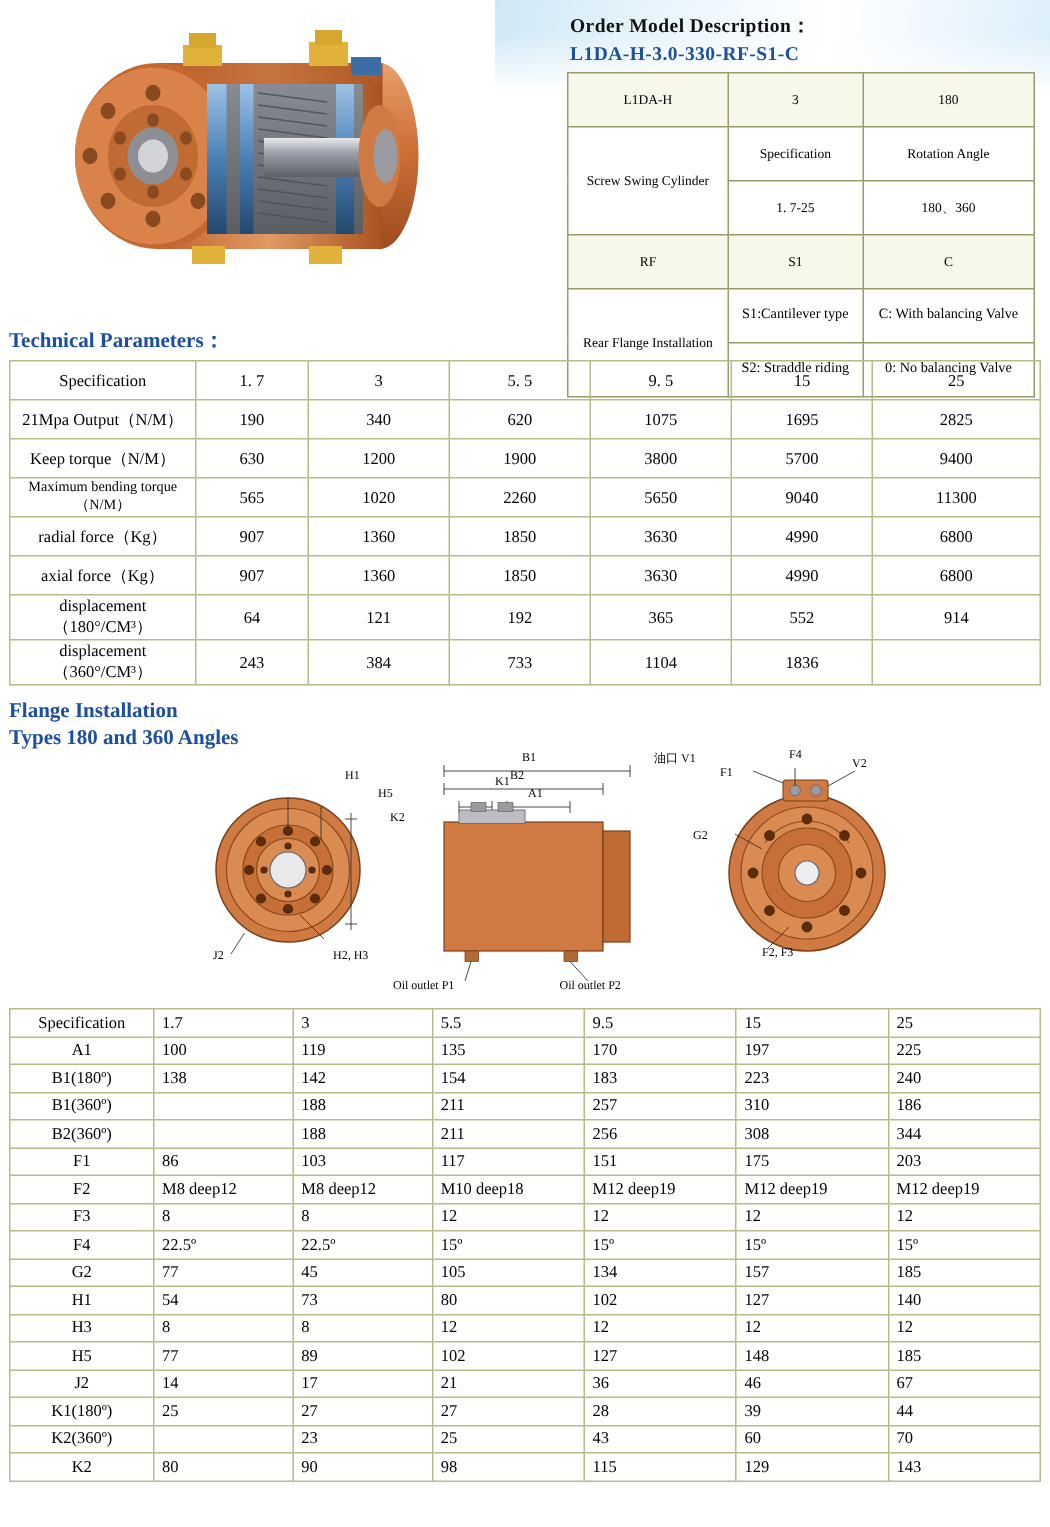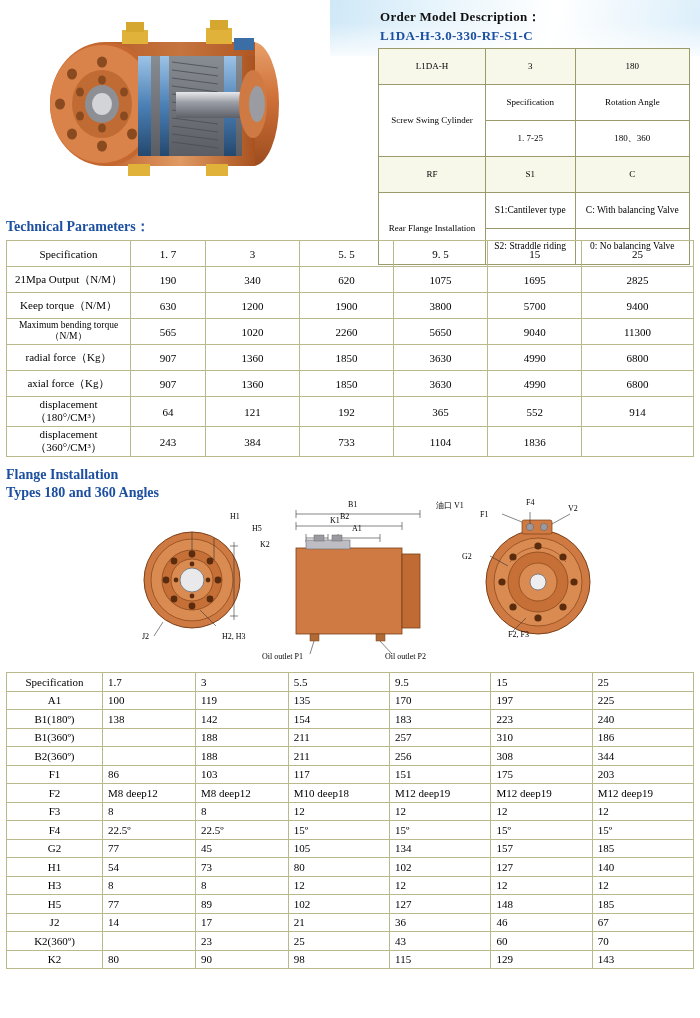--- a/index.html
+++ b/index.html
@@ -393,21 +393,21 @@
       <g stroke="#333" stroke-width="0.6" fill="none">
         <path d="M34 149 L30 162"></path>
         <path d="M100 149 L112 162"></path>
       </g>
     </svg>
     <div class="dlabel" style="left:348px;top:8px;">B1</div>
     <div class="dlabel" style="left:340px;top:20px;">B2</div>
     <div class="dlabel" style="left:306px;top:24px;margin-left:24px;">K1</div>
     <div class="dlabel" style="left:352px;top:32px;">A1</div>
     <div class="dlabel" style="left:262px;top:160px;">Oil outlet P1</div>
-    <div class="dlabel" style="left:385px;top:160px;">Oil outlet P2</div>
+    <div class="dlabel" style="left:373px;top:160px;">Oil outlet P2</div>
 
     <svg style="position:absolute;left:460px;top:8px;" width="160" height="155" viewBox="0 0 160 155">
       <circle cx="78" cy="82" r="52" fill="#cf7a42" stroke="#7a3f17" stroke-width="1"></circle>
       <circle cx="78" cy="82" r="44" fill="#d98b52" stroke="#8d4a1c" stroke-width="0.8"></circle>
       <circle cx="78" cy="82" r="30" fill="#c66f36" stroke="#8d4a1c" stroke-width="0.8"></circle>
       <circle cx="78" cy="82" r="19" fill="#d98b52" stroke="#8d4a1c" stroke-width="0.8"></circle>
       <circle cx="78" cy="82" r="8" fill="#eeeef1" stroke="#6b6b70" stroke-width="0.8"></circle>
       <path d="M50 62 A34 34 0 0 1 106 62" fill="none" stroke="#8d4a1c" stroke-width="0.7"></path>
       <g fill="#5a2c0d">
         <circle cx="78" cy="46" r="3.6"></circle>
@@ -561,20 +561,29 @@
     <tr>
       <td class="c">J2</td>
       <td>14</td>
       <td>17</td>
       <td>21</td>
       <td>36</td>
       <td>46</td>
       <td>67</td>
     </tr>
     <tr>
+      <td class="c">K1(180º)</td>
+      <td>25</td>
+      <td>27</td>
+      <td>27</td>
+      <td>28</td>
+      <td>39</td>
+      <td>44</td>
+    </tr>
+    <tr>
       <td class="c">K2(360º)</td>
       <td></td>
       <td>23</td>
       <td>25</td>
       <td>43</td>
       <td>60</td>
       <td>70</td>
     </tr>
     <tr>
       <td class="c">K2</td>

